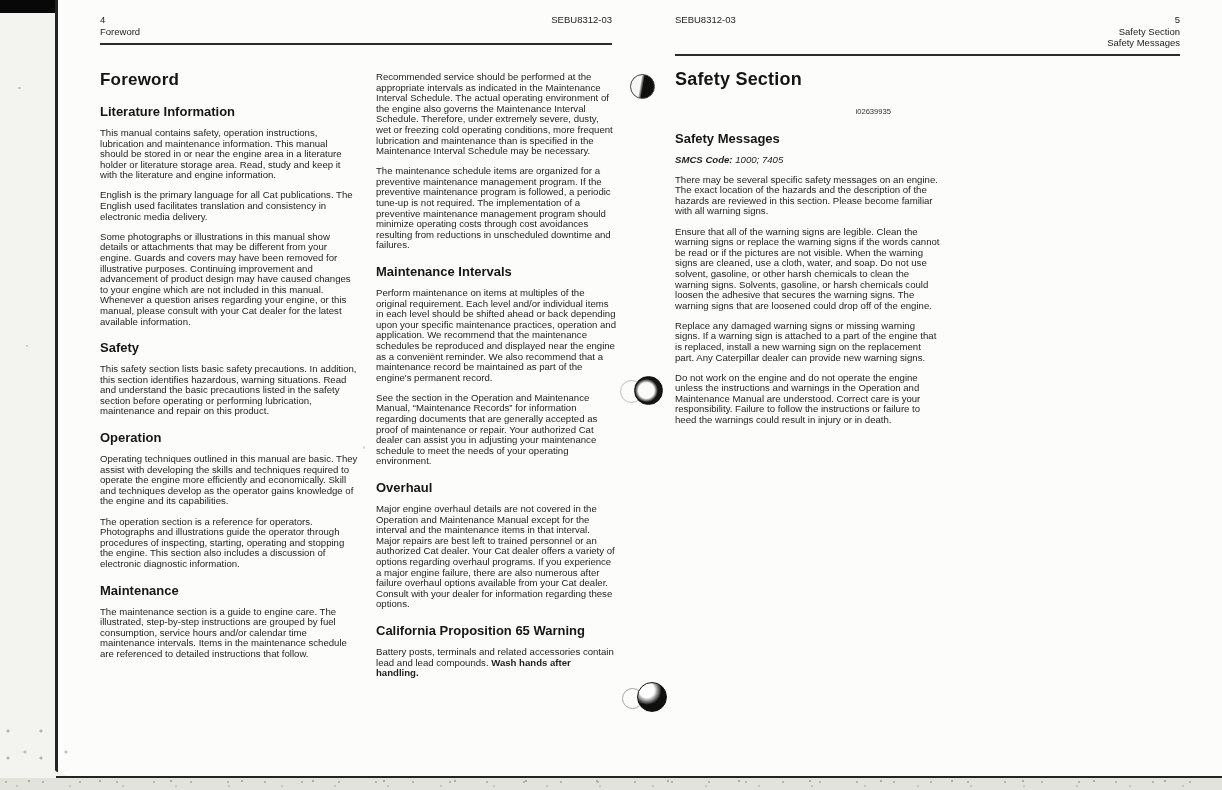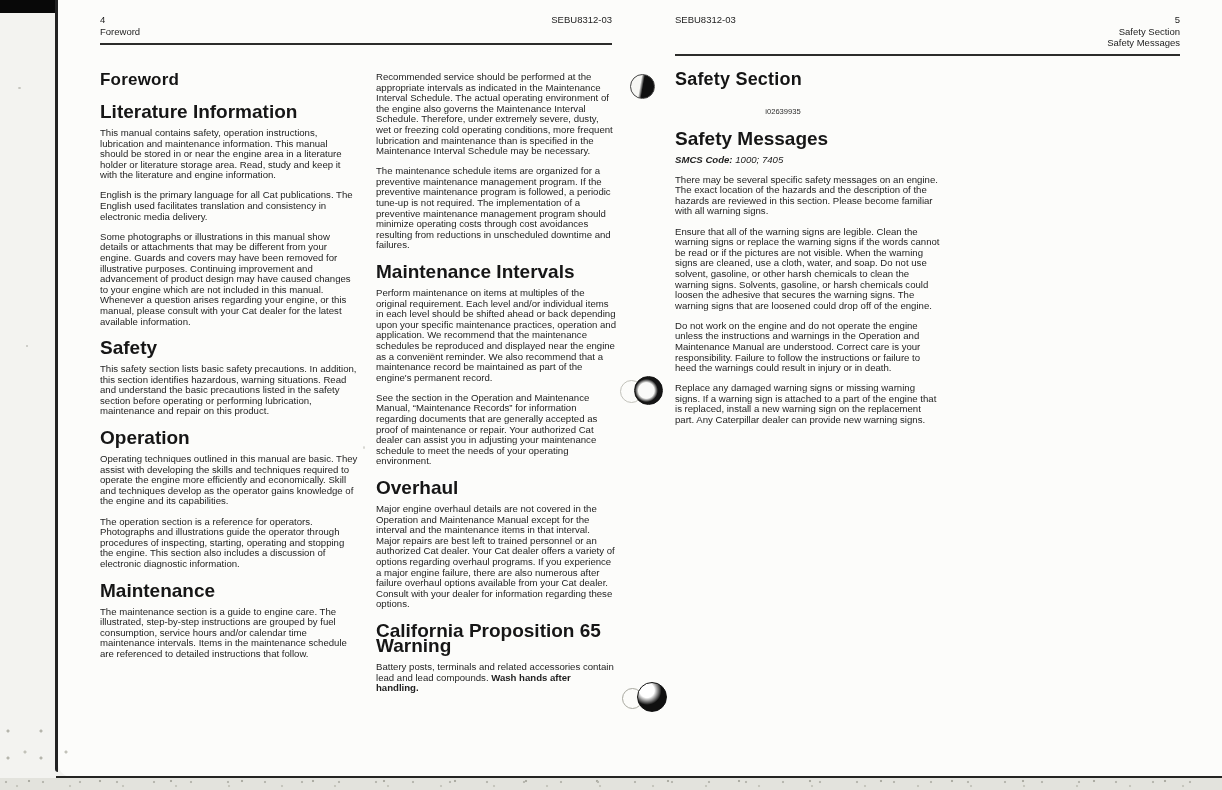--- a/index.html
+++ b/index.html
@@ -53,23 +53,23 @@
   #lp-header .rule{margin-top:6px;}
 
   
   .col{position:absolute;color:#1e1e1e;font-size:9.6px;line-height:10.6px;text-align:left;}
   #lp-col1{left:100px;top:70px;width:258px;}
   #lp-col2{left:376px;top:72px;width:240px;}
   #rp-col1{left:675px;top:70px;width:266px;}
   .col p{margin:0 0 9.5px;}
   .h1{font-size:17px;line-height:19px;font-weight:bold;margin:0 0 15px;letter-spacing:.2px;color:#141414;}
   #rp-col1 .h1{font-size:18px;margin-bottom:2px;}
-  .h2{font-size:19px;line-height:15px;font-weight:bold;margin:13px 0 9px;color:#161616;}
+  .h2{font-size:13px;line-height:15px;font-weight:bold;margin:13px 0 9px;color:#161616;}
   .col > .h2:first-child{margin-top:0;}
-  .revcode{font-size:7.6px;color:#2e2e2e;text-align:center;padding-right:50px;margin:18px 0 6px;}
+  .revcode{font-size:7.6px;color:#2e2e2e;text-align:right;padding-right:50px;margin:18px 0 6px;}
   .smcs{margin:0 0 12px;font-style:italic;}
 </style>
 </head>
 <body>
 
 <div id="screen">
 
   <div id="paper"></div>
 
   <div id="top-bar"></div>
@@ -132,17 +132,17 @@
       <div class="h2">California Proposition 65 Warning</div>
       <p>Battery posts, terminals and related accessories contain lead and lead compounds. <b>Wash hands after handling.</b></p>
     </div>
   <div class="col" id="rp-col1">
       <div class="h1">Safety Section</div>
       <div class="revcode">i02639935</div>
       <div class="h2">Safety Messages</div>
       <p class="smcs"><b>SMCS Code:</b> 1000; 7405</p>
       <p>There may be several specific safety messages on an engine. The exact location of the hazards and the description of the hazards are reviewed in this section. Please become familiar with all warning signs.</p>
       <p>Ensure that all of the warning signs are legible. Clean the warning signs or replace the warning signs if the words cannot be read or if the pictures are not visible. When the warning signs are cleaned, use a cloth, water, and soap. Do not use solvent, gasoline, or other harsh chemicals to clean the warning signs. Solvents, gasoline, or harsh chemicals could loosen the adhesive that secures the warning signs. The warning signs that are loosened could drop off of the engine.</p>
+      <p>Replace any damaged warning signs or missing warning signs. If a warning sign is attached to a part of the engine that is replaced, install a new warning sign on the replacement part. Any Caterpillar dealer can provide new warning signs.</p>
       <p>Do not work on the engine and do not operate the engine unless the instructions and warnings in the Operation and Maintenance Manual are understood. Correct care is your responsibility. Failure to follow the instructions or failure to heed the warnings could result in injury or in death.</p>
-      <p>Replace any damaged warning signs or missing warning signs. If a warning sign is attached to a part of the engine that is replaced, install a new warning sign on the replacement part. Any Caterpillar dealer can provide new warning signs.</p>
     </div>
 
 </div>
 
 </body></html>

